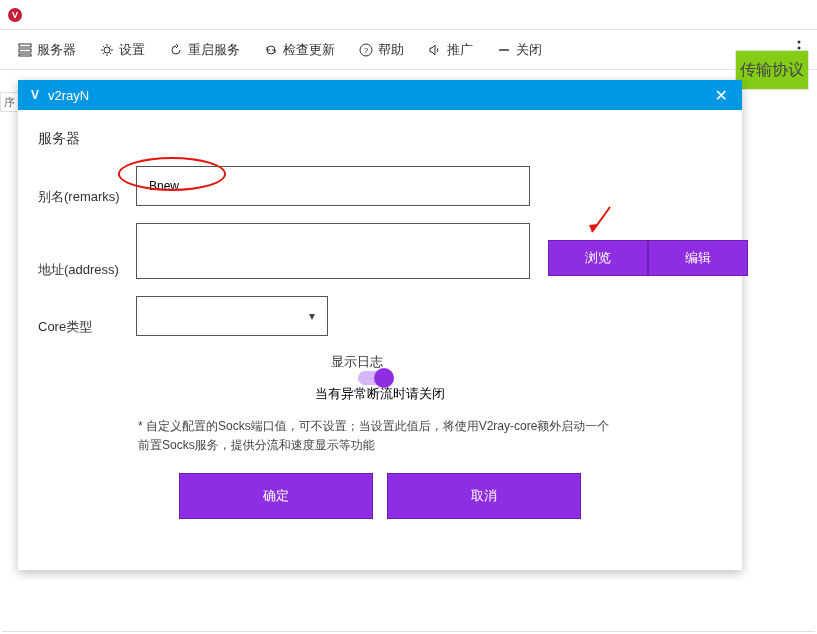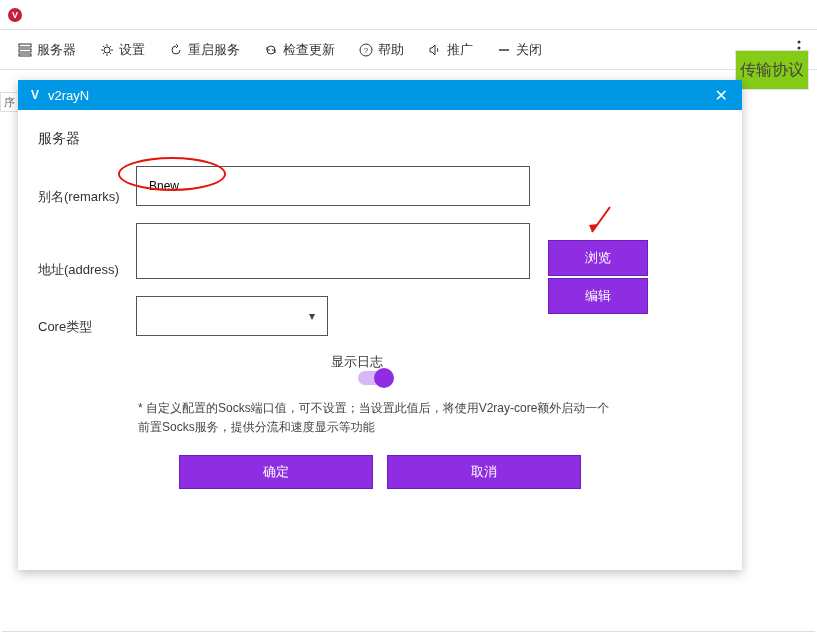--- a/index.html
+++ b/index.html
@@ -161,21 +161,21 @@
       justify-content: flex-end;
       padding: 0 12px;
       cursor: pointer;
     }
     .socks-input { width: 88px; }
     .side-btns {
       position: absolute;
       left: 530px;
       top: 130px;
       display: flex;
-      flex-direction: column;
+      flex-direction: row;
     }
     .side-btn {
       width: 100px;
       height: 36px;
       background: #8e2de2;
       color: #fff;
       border: 1px solid #6b1fb8;
       margin-bottom: 2px;
       display: flex;
       align-items: center;
@@ -216,21 +216,21 @@
       width: 480px;
     }
     .dialog-buttons {
       display: flex;
       justify-content: center;
       gap: 14px;
       margin-top: 18px;
     }
     .dlg-btn {
       width: 194px;
-      height: 34px;
+      height: 46px;
       background: #8e2de2;
       color: #fff;
       border: 1px solid #6b1fb8;
       display: flex;
       align-items: center;
       justify-content: center;
       cursor: pointer;
       font-size: 13px;
     }
     
@@ -389,20 +389,21 @@
       <div class="core-select">
         <span class="chev">▾</span>
       </div>
     </div>
 
     <div class="toggle-row">
       <div class="form-label">显示日志</div>
       <div class="toggle">
         <div class="toggle-knob"></div>
       </div>
+      <span>当有异常断流时请关闭</span>
     </div>
 
 
     <div class="help-text">* 自定义配置的Socks端口值，可不设置；当设置此值后，将使用V2ray-core额外启动一个前置Socks服务，提供分流和速度显示等功能</div>
 
     <div class="dialog-buttons">
       <div class="dlg-btn">
         <span>确定</span>
       </div>
       <div class="dlg-btn">

